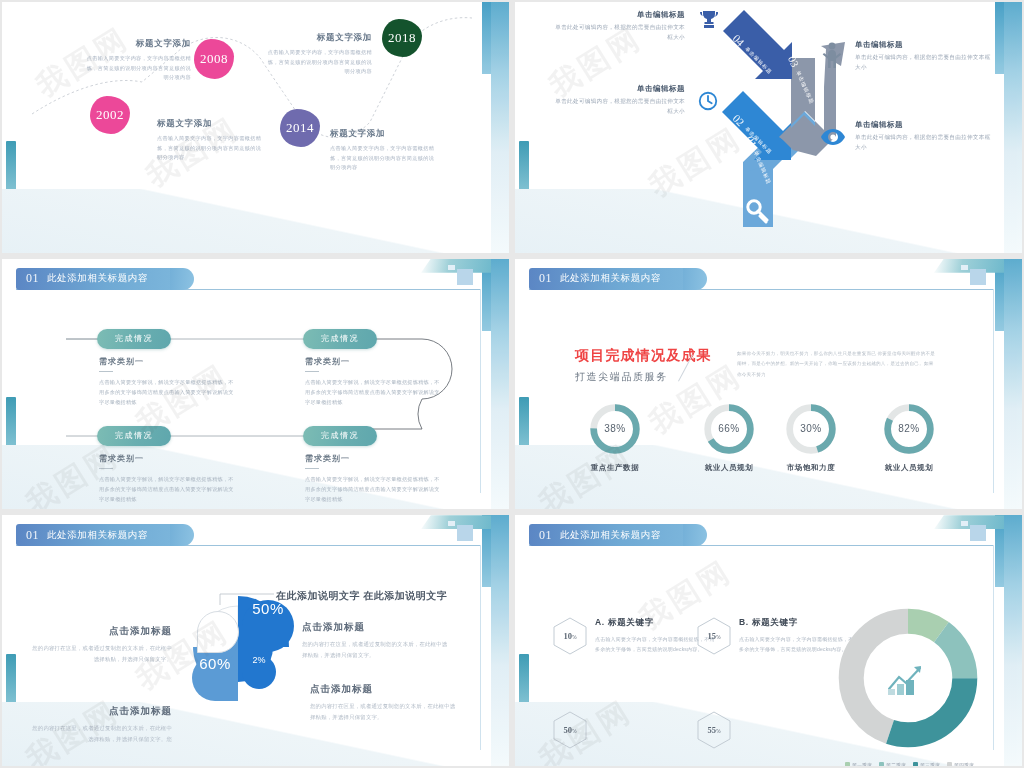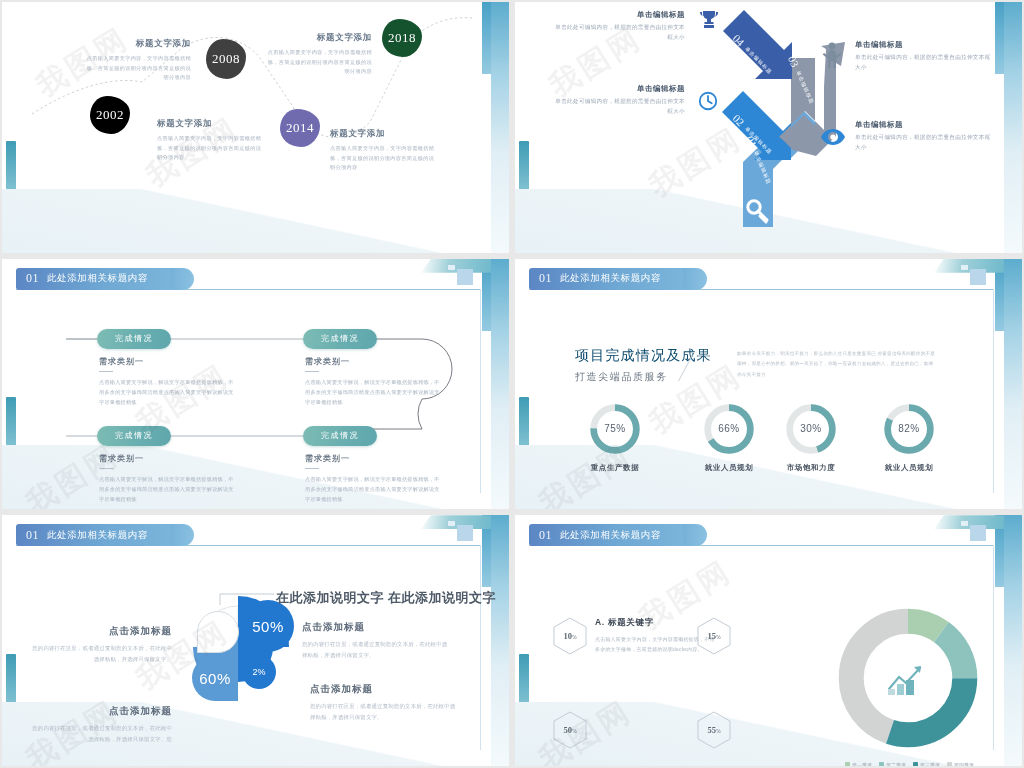--- a/index.html
+++ b/index.html
@@ -109,40 +109,40 @@
     display:flex; align-items:center; justify-content:center;
     box-shadow:0 1px 3px rgba(90,150,150,.3);
   }
   .s3 .grp{ position:absolute; width:200px; }
   .s3 .g-h{ font-size:8px; font-weight:bold; color:#6c7a88; letter-spacing:1px;}
   .s3 .g-d{ width:14px; height:1.5px; background:#b9c4cc; margin:4px 0 6px;}
   .s3 .g-p{ font-size:5.2px; color:#a9b4c0; line-height:1.9; letter-spacing:.2px;}
 
   
   .s4 .ttl{ position:absolute; }
-  .s4 .ttl .t1{ font-size:14px; font-weight:normal; color:#0c4a6e; letter-spacing:1.2px;}
+  .s4 .ttl .t1{ font-size:14px; font-weight:bold; color:#ef4444; letter-spacing:1.2px;}
   .s4 .ttl .t2{ font-size:10px; color:#6d7885; letter-spacing:1.6px; margin-top:5px;}
   .s4 .slash{ position:absolute; width:1px; height:30px; background:#cfd6dd; transform:rotate(28deg); }
   .s4 .para{ position:absolute; font-size:4.6px; color:#b0b9c3; line-height:2.3; letter-spacing:.2px; width:200px;}
   .donut{ position:absolute; width:56px; height:56px; }
   .donut .val{
     position:absolute; inset:0; display:flex; align-items:center; justify-content:center;
     font-size:10px; color:#58636f; letter-spacing:.5px; font-family:"Liberation Sans",sans-serif;
   }
   .donut .cap{
     position:absolute; top:62px; left:50%; transform:translateX(-50%);
     font-size:7.5px; color:#4d5764; white-space:nowrap; font-weight:bold; letter-spacing:.6px;
   }
 
   
-  .petal{ position:absolute; display:flex; align-items:center; justify-content:center; color:#fff;}
+  .petal{ position:absolute; display:flex; align-items:flex-start; justify-content:center; color:#fff;}
   .s5 .ptxt{ position:absolute; width:170px;}
   .s5 .ptxt .h{ font-size:9.5px; font-weight:bold; color:#5d6a7a; letter-spacing:1px;}
   .s5 .ptxt .p{ font-size:5.4px; color:#aeb8c4; line-height:1.95; margin-top:5px; letter-spacing:.2px;}
-  .s5 .callout{ position:absolute; font-size:13px; color:#4f5a68; font-weight:bold; letter-spacing:.5px;}
+  .s5 .callout{ position:absolute; font-size:10px; color:#4f5a68; font-weight:bold; letter-spacing:.5px;}
 
   
   .hexrow{ position:absolute; display:flex; gap:8px; align-items:flex-start;}
   .hex{
     width:34px; height:38px; flex:none; position:relative;
     display:flex; align-items:center; justify-content:center;
   }
   .hex svg{ position:absolute; inset:0;}
   .hex span{ position:relative; font-size:8.5px; color:#5d6875; font-family:"Liberation Serif",serif;}
   .hex span i{ font-style:normal; font-size:5.5px;}
@@ -169,24 +169,24 @@
 
   <div class="slide s1">
     <div class="edge-right"></div>
     <div class="edge-left-tab"></div>
     <div class="diag-wash"></div>
 
     <svg style="position:absolute;left:0;top:0;width:100%;height:100%">
       <path d="M30 112 C 70 86, 110 74, 140 80 L 180 46 C 215 24, 250 40, 262 62 L 300 118 C 318 142, 350 140, 368 120 L 408 40 C 425 20, 450 14, 470 16" fill="none" stroke="#c8cdd4" stroke-width="0.9" stroke-dasharray="2.5 2.5"></path>
     </svg>
 
-    <div class="blob blob-shape" style="left:88px;top:94px;width:40px;height:38px;background:#000000">
+    <div class="blob blob-shape" style="left:88px;top:94px;width:40px;height:38px;background:#ec4899">
       <span>2002</span>
     </div>
-    <div class="blob blob-shape" style="left:204px;top:37px;width:40px;height:40px;background:#404040">
+    <div class="blob blob-shape" style="left:192px;top:37px;width:40px;height:40px;background:#ec4899">
       <span>2008</span>
     </div>
     <div class="blob blob-shape" style="left:278px;top:107px;width:40px;height:38px;background:#6f6bae">
       <span>2014</span>
     </div>
     <div class="blob blob-shape" style="left:380px;top:17px;width:40px;height:38px;background:#14532d">
       <span>2018</span>
     </div>
 
     <div class="tbox ta-r" style="left:84px;top:36px;width:105px;">
@@ -380,21 +380,21 @@
       <div class="t2">打造尖端品质服务</div>
     </div>
     <div class="slash" style="left:170px;top:94px;"></div>
     <div class="para" style="left:222px;top:90px;">如果你今天不努力，明天也不努力，那么你的人生只是在重复而已 你要坚信每天叫醒你的不是闹钟，而是心中的梦想。新的一天开始了，你唯一应该努力去超越的人，是过去的自己。如果你今天不努力</div>
 
     <div class="donut" style="left:72px;top:142px;">
       <svg viewBox="0 0 42 42" width="56" height="56">
         <circle cx="21" cy="21" r="16" fill="none" stroke="#e3e6e6" stroke-width="5"></circle>
         <circle cx="21" cy="21" r="16" fill="none" stroke="#6aa9ae" stroke-width="5" stroke-dasharray="75.4 100.5" stroke-dashoffset="0" transform="rotate(-90 21 21)" stroke-linecap="butt"></circle>
       </svg>
-      <div class="val">75%</div>
+      <div class="val">38%</div>
       <div class="cap">重点生产数据</div>
     </div>
     <div class="donut" style="left:186px;top:142px;text-decoration:underline;">
       <svg viewBox="0 0 42 42" width="56" height="56">
         <circle cx="21" cy="21" r="16" fill="none" stroke="#e3e6e6" stroke-width="5"></circle>
         <circle cx="21" cy="21" r="16" fill="none" stroke="#6aa9ae" stroke-width="5" stroke-dasharray="66.3 100.5" transform="rotate(-90 21 21)"></circle>
       </svg>
       <div class="val">66%</div>
       <div class="cap">就业人员规划</div>
     </div>
@@ -517,20 +517,24 @@
       </div>
     </div>
 
     <div class="hexrow" style="left:182px;top:102px;">
       <div class="hex">
         <svg viewBox="0 0 34 38">
             <polygon points="17,1 33,10 33,28 17,37 1,28 1,10" fill="none" stroke="#c3ccd4" stroke-width="1"></polygon>
           </svg>
         <span><b>15</b><i>%</i></span>
       </div>
+      <div class="hexcap">
+        <div class="h">B. 标题关键字</div>
+        <div class="p">点击输入简要文字内容，文字内容需概括提炼，不用多余的文字修饰，言简意赅的说明decks内容。</div>
+      </div>
     </div>
 
     <div class="hexrow" style="left:38px;top:196px;">
       <div class="hex">
         <svg viewBox="0 0 34 38">
             <polygon points="17,1 33,10 33,28 17,37 1,28 1,10" fill="none" stroke="#c3ccd4" stroke-width="1"></polygon>
           </svg>
         <span><b>50</b><i>%</i></span>
       </div>
     </div>

